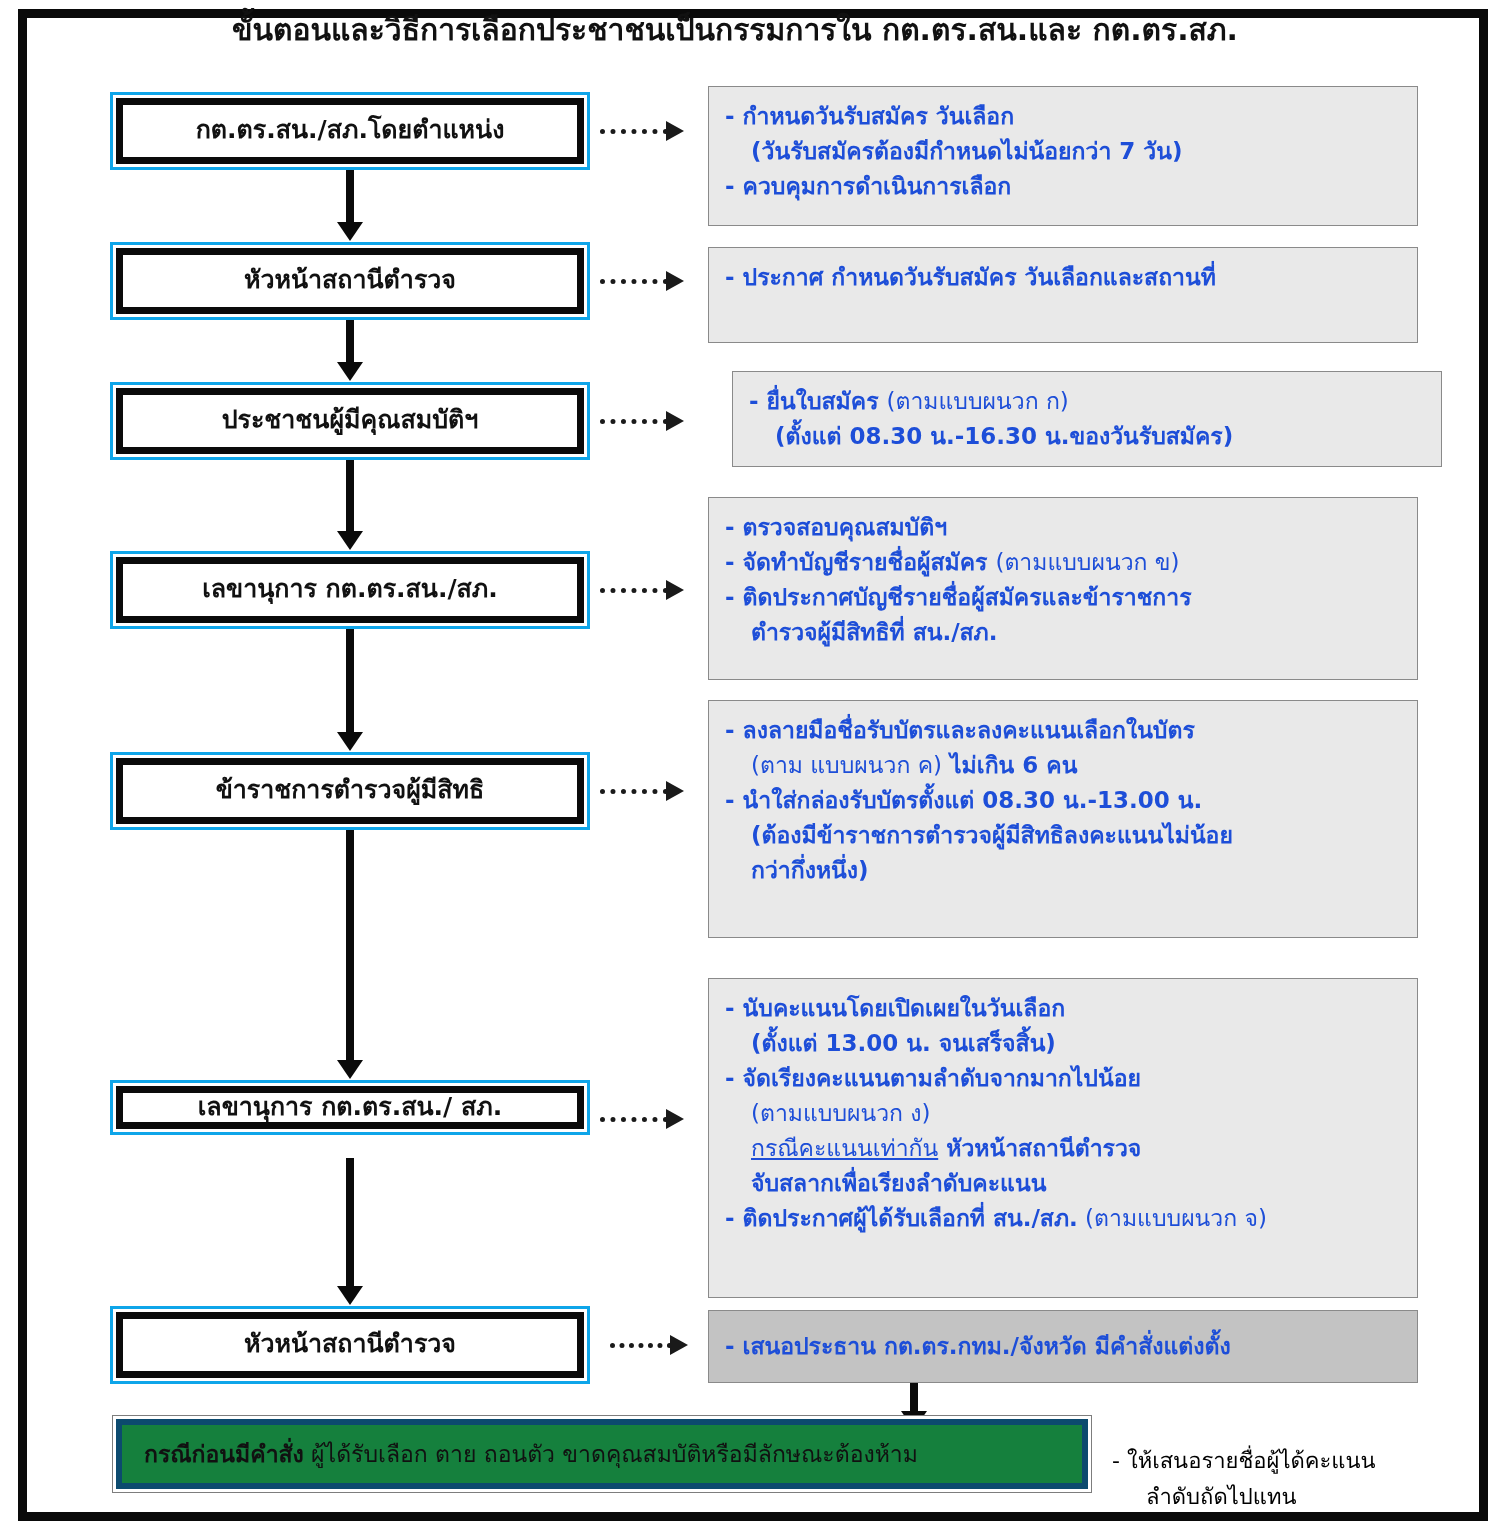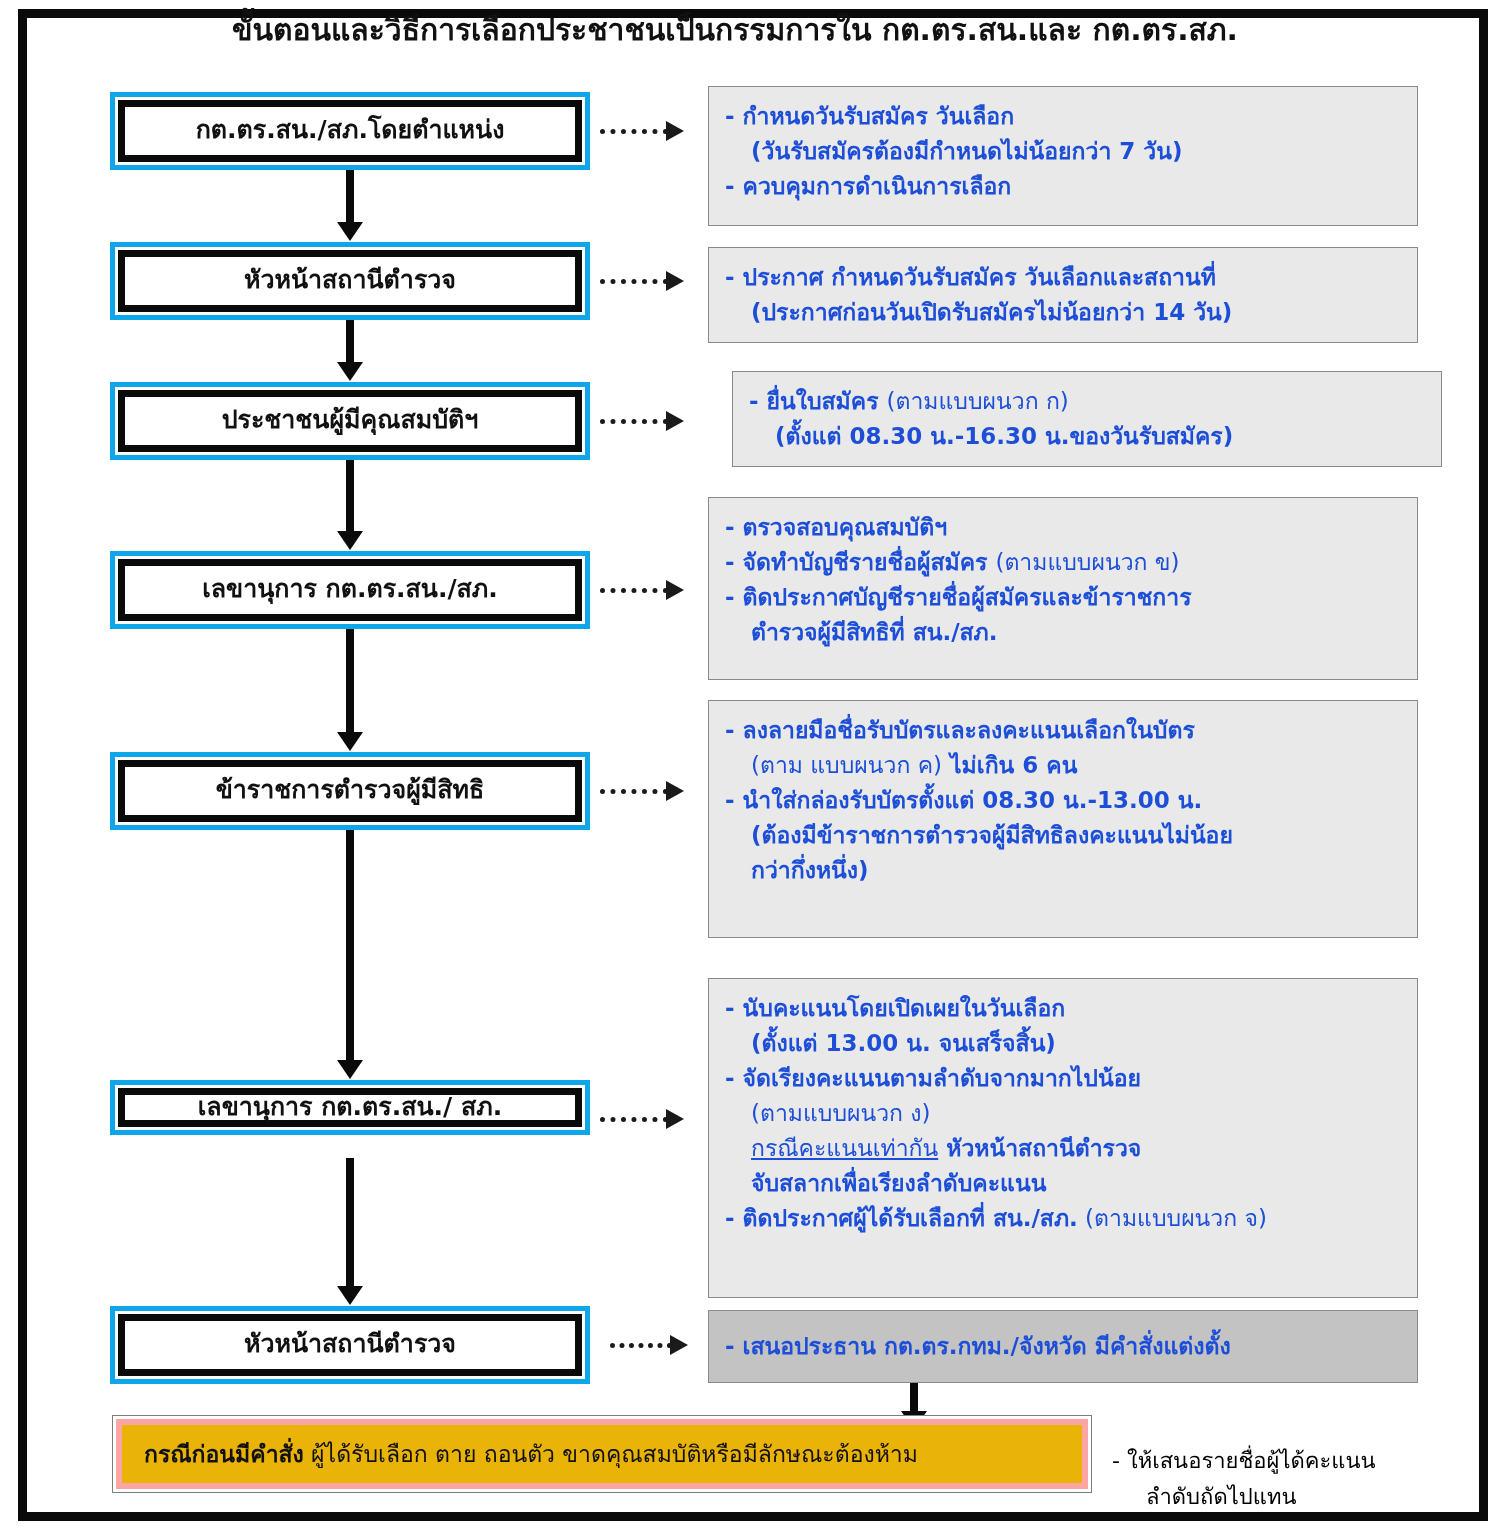--- a/index.html
+++ b/index.html
@@ -38,21 +38,21 @@
     letter-spacing:0px;
     line-height:1.2;
     white-space:nowrap;
   }
 
   
   .flowbox{
     position:absolute;
     box-sizing:border-box;
     background:#ffffff;
-    border:5px solid #0ea5e9;
+    border:3px solid #0ea5e9;
     padding:3px;
   }
   .flowbox .inner{
     box-sizing:border-box;
     width:100%;height:100%;
     border:7px solid #0a0a0a;
     background:#ffffff;
     display:flex;
     align-items:center;
     justify-content:center;
@@ -123,22 +123,22 @@
   #bottombox{
     position:absolute;
     box-sizing:border-box;
     background:#ffffff;
     border:1px solid #7d7d7d;
     padding:3px;
   }
   #bottombox .inner{
     box-sizing:border-box;
     width:100%;height:100%;
-    border:6px solid #fca5a5;
-    background:#eab308;
+    border:6px solid #0c4a6e;
+    background:#15803d;
     display:flex;
     align-items:center;
   }
   #bottombox .btxt{
     font-size:23px;
     color:#111;
     white-space:nowrap;
     padding-left:22px;
     line-height:1;
   }
@@ -255,21 +255,20 @@
   </div>
 
   <div class="panel" style="left:708px;top:86px;width:710px;height:140px;">
     <div class="line">-  กำหนดวันรับสมัคร วันเลือก</div>
     <div class="line ind">(วันรับสมัครต้องมีกำหนดไม่น้อยกว่า 7 วัน)</div>
     <div class="line">-  ควบคุมการดำเนินการเลือก</div>
   </div>
 
   <div class="panel" style="left:708px;top:247px;width:710px;height:96px;">
     <div class="line">-  ประกาศ กำหนดวันรับสมัคร วันเลือกและสถานที่</div>
-    <div class="line ind">(ประกาศก่อนวันเปิดรับสมัครไม่น้อยกว่า 14 วัน)</div>
   </div>
 
   <div class="panel" style="left:732px;top:371px;width:710px;height:96px;">
     <div class="line">
       <span>-  ยื่นใบสมัคร </span><span class="reg">(ตามแบบผนวก ก)</span>
     </div>
     <div class="line ind">(ตั้งแต่ 08.30 น.-16.30 น.ของวันรับสมัคร)</div>
   </div>
 
   <div class="panel" style="left:708px;top:497px;width:710px;height:183px;">

